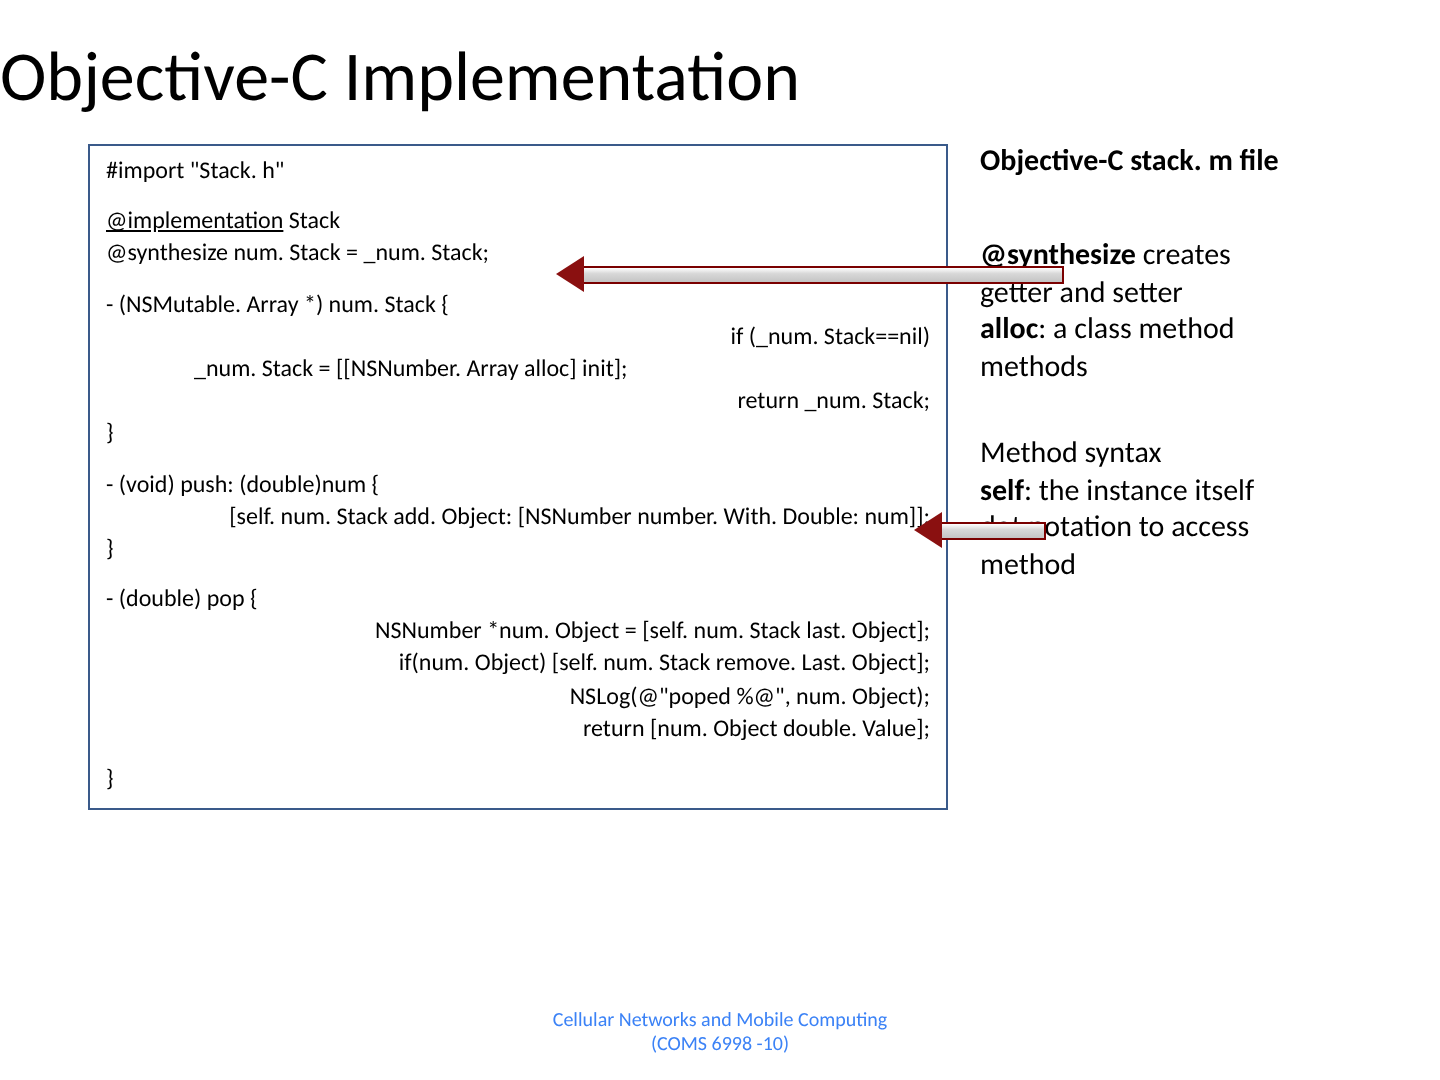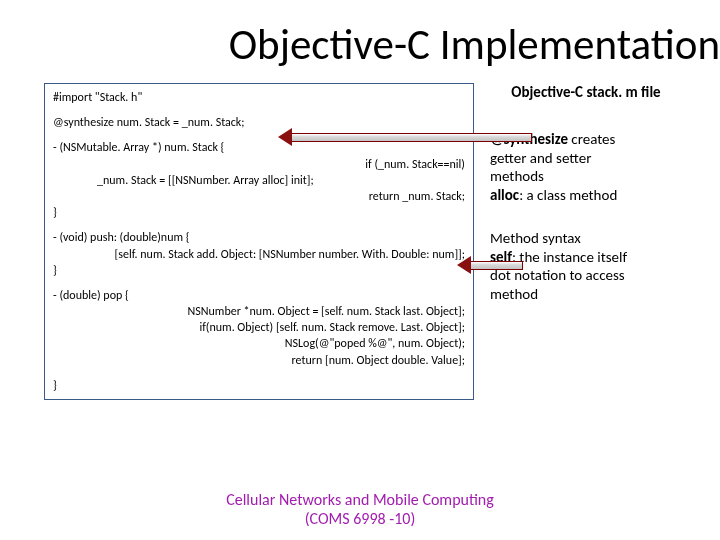--- a/index.html
+++ b/index.html
@@ -5,22 +5,22 @@
   * { box-sizing: border-box; margin: 0; padding: 0; }
   body {
     width: 720px;
     height: 540px;
     background: #fff;
     font-family: Calibri, Arial, sans-serif;
     position: relative;
     overflow: hidden;
   }
   .title {
-    text-align: right;
-    font-size: 43px;
+    text-align: left;
+    font-size: 35px;
     font-weight: 400;
     color: #000;
     padding-top: 18px;
     padding-bottom: 12px;
   }
   .content {
     display: flex;
     padding: 0 38px 0 44px;
   }
   .codebox {
@@ -37,33 +37,32 @@
   .sidebar {
     flex: 1;
     padding-left: 16px;
     font-size: 15px;
     color: #000;
     line-height: 1.25;
   }
   .side-top {
     font-weight: 700;
     margin-bottom: 28px;
-    text-align: center;
   }
   .side-block1 {
     margin-bottom: 24px;
   }
   .side-block1 .bold, .side-block2 .bold { font-weight: 700; }
   .footer {
     position: absolute;
     left: 0; right: 0;
     bottom: 12px;
     text-align: center;
-    font-size: 16px;
-    color: #a21caf;
+    font-size: 10px;
+    color: #3b82f6;
     line-height: 1.2;
   }
   .arrow {
     position: absolute;
     height: 14px;
   }
   .arrow .shaft {
     position: absolute;
     top: 3px;
     height: 9px;
@@ -89,20 +88,21 @@
 </style>
 </head>
 <body>
 
 <div class="title">Objective-C Implementation</div>
 
 <div class="content">
   <div class="codebox">
     <div class="line">#import "Stack. h"</div>
     <div class="gap"></div>
+    <div class="line"><span class="underline">@implementation</span><span> Stack</span></div>
     <div class="line">@synthesize num. Stack = _num. Stack;</div>
     <div class="gap"></div>
     <div class="line">- (NSMutable. Array *) num. Stack {</div>
     <div class="line ind1">if (_num. Stack==nil)</div>
     <div class="line ind2">_num. Stack = [[NSNumber. Array alloc] init];</div>
     <div class="line ind1">return _num. Stack;</div>
     <div class="line">}</div>
     <div class="gap"></div>
     <div class="line">- (void) push: (double)num {</div>
     <div class="line ind1">[self. num. Stack add. Object: [NSNumber number. With. Double: num]];</div>
@@ -115,22 +115,22 @@
     <div class="line ind1">return [num. Object double. Value];</div>
     <div class="gap"></div>
     <div class="line">}</div>
   </div>
 
   <div class="sidebar">
     <div class="side-top">Objective-C stack. m file</div>
     <div class="side-block1">
       <div><span class="bold">@synthesize </span><span>creates</span></div>
       <div>getter and setter</div>
+      <div><span class="bold">alloc</span><span>: a class method</span></div>
       <div>methods</div>
-      <div><span class="bold">alloc</span><span>: a class method</span></div>
     </div>
     <div class="side-block2">
       <div>Method syntax</div>
       <div><span class="bold">self</span><span>: the instance itself</span></div>
       <div>dot notation to access</div>
       <div>method</div>
     </div>
   </div>
 </div>
 

